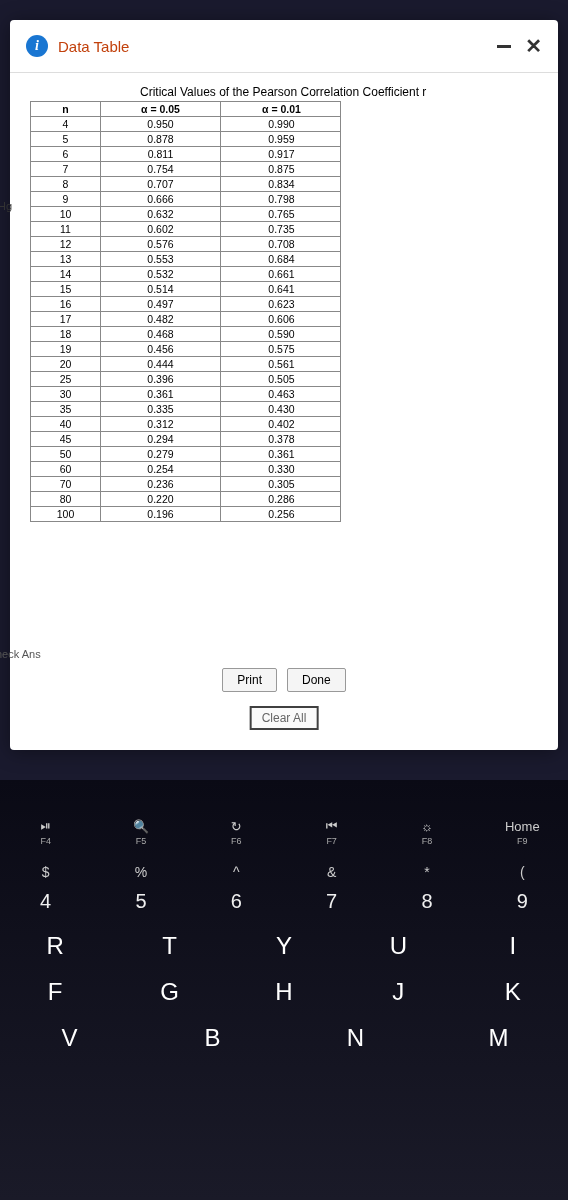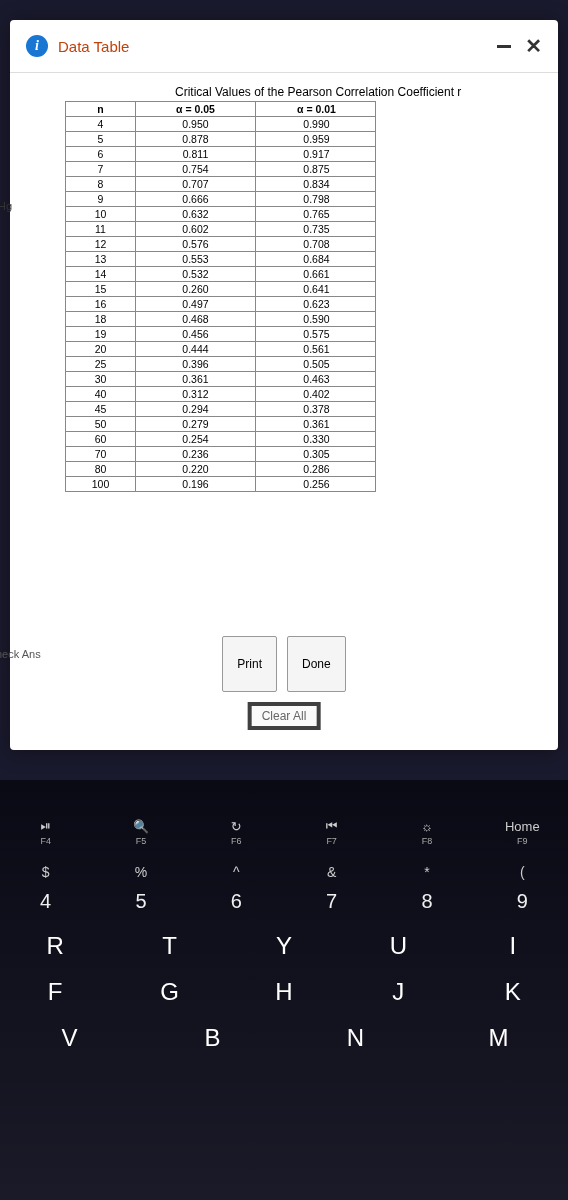--- a/index.html
+++ b/index.html
@@ -42,21 +42,20 @@
 .title { font-size: 15px; color: #c2410c; }
 .titlebar-right { display: flex; align-items: center; gap: 14px; }
 .min-icon { width: 14px; height: 3px; background: #333; }
 .close-icon { font-size: 20px; color: #333; cursor: pointer; font-weight: bold; }
 .content {
   padding: 10px 10px 10px 0;
   display: flex;
   gap: 24px;
   height: calc(100% - 110px);
   position: relative;
-  margin-left: 35px;
 }
 .table-wrap {
   flex: 1;
   overflow: hidden;
 }
 .table-title {
   font-size: 12px;
   padding: 2px 0 2px 130px;
   color: #000;
 }
@@ -84,35 +83,35 @@
 }
 .buttons {
   position: absolute;
   bottom: 58px;
   left: 0; right: 0;
   display: flex;
   justify-content: center;
   gap: 10px;
 }
 .btn {
-  padding: 20px 14px;
+  padding: 4px 14px;
   font-size: 12px;
   border: 1px solid #999;
   background: #f5f5f5;
   cursor: pointer;
   border-radius: 2px;
 }
 .clear-all {
   position: absolute;
   bottom: 20px;
   left: 50%;
   transform: translateX(-50%);
   color: #666;
   font-size: 12px;
-  border: 4px solid #404040;
+  border: 2px solid #404040;
   padding: 3px 10px;
   background: #fafafa;
 }
 .left-edge {
   position: absolute;
   left: -2px; top: 200px;
   font-size: 11px;
   color: #333;
   writing-mode: horizontal-tb;
 }
@@ -225,29 +224,34 @@
               <td>0.553</td>
               <td>0.684</td>
             </tr>
             <tr>
               <td>14</td>
               <td>0.532</td>
               <td>0.661</td>
             </tr>
             <tr>
               <td>15</td>
-              <td>0.260</td>
+              <td>0.514</td>
               <td>0.641</td>
             </tr>
             <tr>
               <td>16</td>
               <td>0.497</td>
               <td>0.623</td>
             </tr>
             <tr>
+              <td>17</td>
+              <td>0.482</td>
+              <td>0.606</td>
+            </tr>
+            <tr>
               <td>18</td>
               <td>0.468</td>
               <td>0.590</td>
             </tr>
             <tr>
               <td>19</td>
               <td>0.456</td>
               <td>0.575</td>
             </tr>
             <tr>
@@ -257,20 +261,25 @@
             </tr>
             <tr>
               <td>25</td>
               <td>0.396</td>
               <td>0.505</td>
             </tr>
             <tr>
               <td>30</td>
               <td>0.361</td>
               <td>0.463</td>
+            </tr>
+            <tr>
+              <td>35</td>
+              <td>0.335</td>
+              <td>0.430</td>
             </tr>
             <tr>
               <td>40</td>
               <td>0.312</td>
               <td>0.402</td>
             </tr>
             <tr>
               <td>45</td>
               <td>0.294</td>
               <td>0.378</td>

